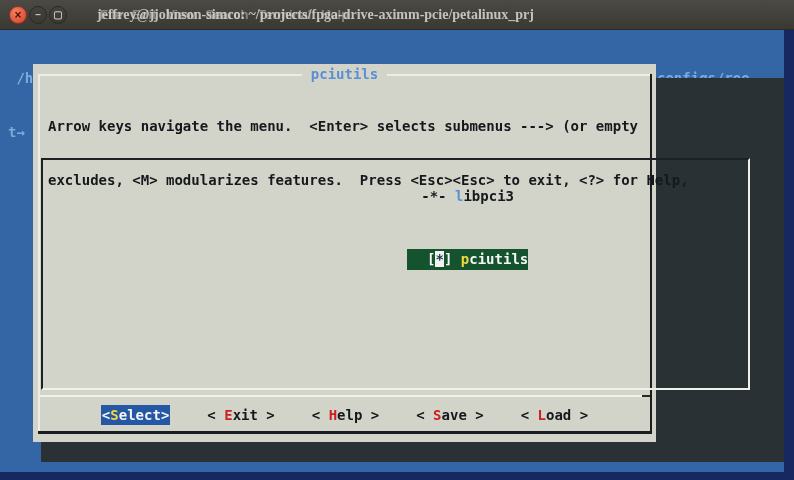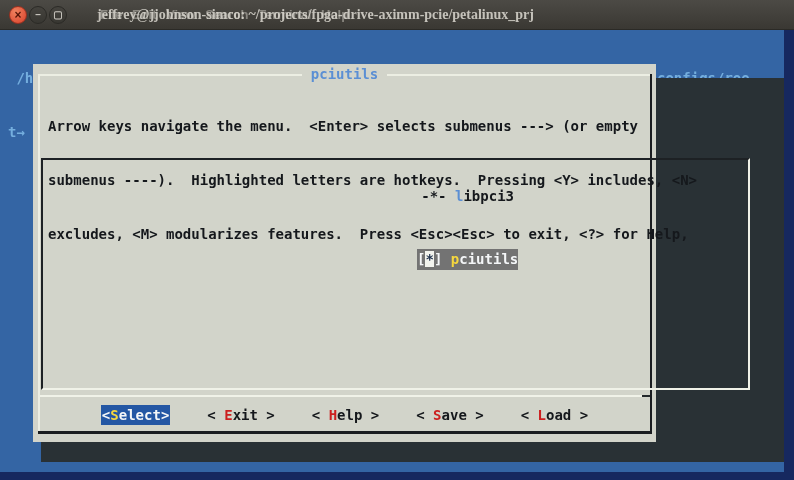--- a/index.html
+++ b/index.html
@@ -47,21 +47,21 @@
   .d-title span { background:#d2d4ca; color:#5b8fd4; padding:0 9px; }
 
   .instructions { position:absolute; left:15px; top:17px; line-height:18px; white-space:pre; }
 
   .listbox { position:absolute; left:8px; top:94px; width:709px; height:232px;
     border-top:2px solid #1d2124; border-left:2px solid #1d2124;
     border-bottom:2px solid #f0f2e8; border-right:2px solid #f0f2e8; }
   .mi-row { padding-left:60px; line-height:21px; white-space:pre;text-align:center; }
   .mi-row:first-child { padding-top:5px; }
   .mi { display:inline-block; }
-  .mi.sel { background:#737373; color:#f4f6f8; }
+  .mi.sel { background:#14532d; color:#f4f6f8;padding-left:20px; }
   .hk-blue { color:#5b8fd4; }
   .hk-yellow { color:#f5d73e; }
   .hk-red { color:#cc1f1f; }
   .star-cell { background:#f2f3ee; color:#20324e; }
 
   .separator { position:absolute; left:7px; right:6px; top:331px; height:2px;
     background:linear-gradient(to right, #f0f2e8 calc(100% - 8px), #23282b calc(100% - 8px)); }
 
   .buttons { position:absolute; left:0; right:0; top:341px; display:flex; justify-content:center;
     gap:37px; line-height:20px; white-space:pre; }
@@ -104,21 +104,20 @@
       <div class="d-border-left"></div>
       <div class="d-border-right"></div>
       <div class="d-border-bottom"></div>
 
       <div class="d-title">
         <span>pciutils</span>
       </div>
 
       <div class="instructions">
         <div>Arrow keys navigate the menu.  &lt;Enter&gt; selects submenus ---&gt; (or empty</div>
-        <div>submenus ----).  Highlighted letters are hotkeys.  Pressing &lt;Y&gt; includes, &lt;N&gt;</div>
         <div>excludes, &lt;M&gt; modularizes features.  Press &lt;Esc&gt;&lt;Esc&gt; to exit, &lt;?&gt; for Help,</div>
       </div>
 
       <div class="listbox">
         <div class="mi-row">
           <div class="mi"><span>-*-</span><span> </span><span class="hk-blue">l</span><span>ibpci3</span></div>
         </div>
         <div class="mi-row">
           <div class="mi sel"><span>[</span><span class="star-cell">*</span><span>]</span><span> </span><span class="hk-yellow">p</span><span>ciutils</span></div>
         </div>

